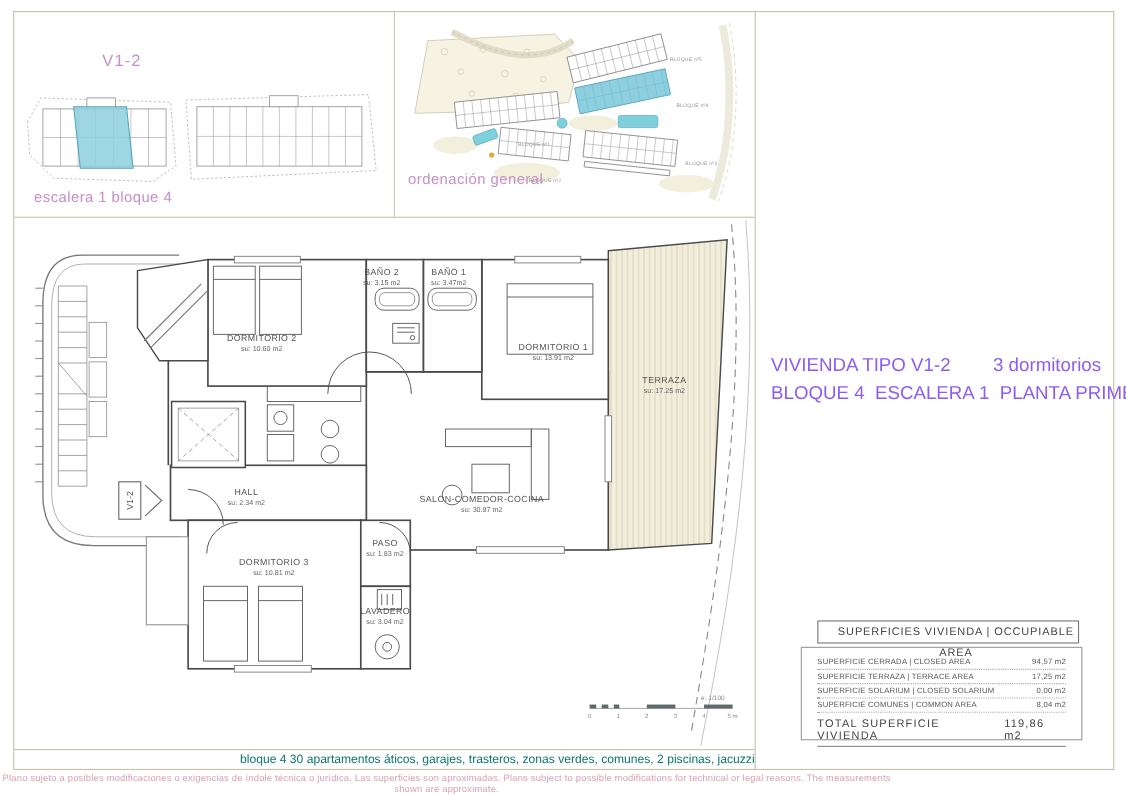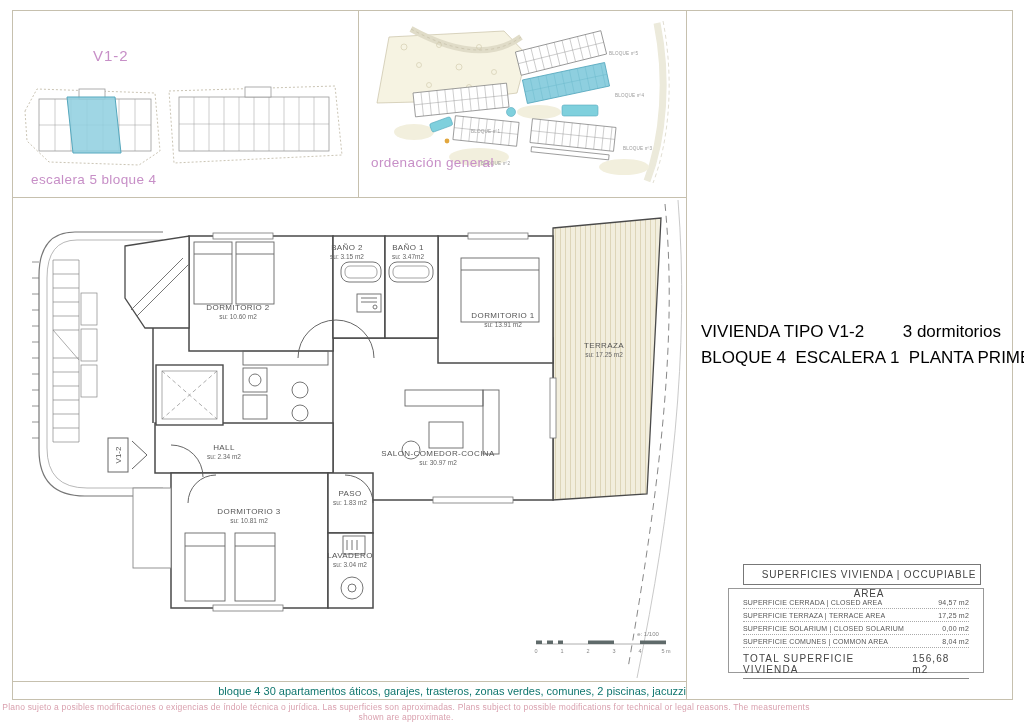--- a/index.html
+++ b/index.html
@@ -10,21 +10,21 @@
   .right-col{position:absolute;left:673px;top:0;width:325px;height:688px;border-left:1px solid #c6c0ae;}
   .plan-area{position:absolute;left:0;top:186px;width:673px;height:484px;border-top:1px solid #c6c0ae;}
   .bottom-strip{position:absolute;left:0;top:670px;width:673px;height:17px;border-top:1px solid #c6c0ae;}
   .pink{color:#c78fc7;}
   .locator-label{position:absolute;left:80px;top:36px;font-size:15px;letter-spacing:1px;}
   .locator-caption{position:absolute;left:18px;top:161px;font-size:13.5px;letter-spacing:.4px;}
   .site-caption{position:absolute;left:12px;top:144px;font-size:13.5px;letter-spacing:.4px;}
   .locator-svg{position:absolute;left:4px;top:58px;}
   .site-svg{position:absolute;left:0;top:6px;}
   .plan-svg{position:absolute;left:0;top:0;}
-  .title-block{position:absolute;left:14px;top:308px;width:300px;color:#000000;font-size:17px;line-height:26px;}
+  .title-block{position:absolute;left:14px;top:308px;width:300px;color:#8b5cf6;font-size:17px;line-height:26px;}
   .title-row1{display:flex;justify-content:space-between;}
   .title-row2{white-space:pre;text-align:center;}
   .area-table-header{position:absolute;left:56px;top:553px;width:222px;height:19px;border:1px solid #777;
      font-size:10px;letter-spacing:.8px;color:#444;text-align:center;line-height:19px;padding-left:14px;}
   .area-table-body{position:absolute;left:41px;top:577px;width:256px;height:85px;border:1px solid #999;
      box-sizing:border-box;padding:7px 14px 0;}
   .area-row{display:flex;justify-content:space-between;font-size:7px;letter-spacing:.2px;color:#555;
      border-bottom:1px dotted #aaa;padding:2.5px 0;}
   .area-total{display:flex;justify-content:space-between;font-size:10px;letter-spacing:1.1px;color:#444;
      border-bottom:1px solid #888;padding:5px 0 3px;}
@@ -51,21 +51,21 @@
         <rect x="62" y="20" width="26" height="10" fill="#fff" stroke="#999" stroke-width="0.8"></rect>
         <polygon points="50,28 98,28 104,84 56,84" fill="#8ecfdf" fill-opacity="0.85" stroke="#55a7bd" stroke-width="1"></polygon>
       </g>
       <g>
         <path d="M152,22 L318,17 L325,86 L157,94 Z" fill="#fff" stroke="#b3ab94" stroke-width="0.7" stroke-dasharray="2,2"></path>
         <rect x="162" y="28" width="150" height="54" fill="#fff" stroke="#999" stroke-width="0.8"></rect>
         <path d="M162,55 H312 M177,28 V82 M192,28 V82 M207,28 V82 M222,28 V82 M237,28 V82 M252,28 V82 M267,28 V82 M282,28 V82 M297,28 V82" stroke="#999" stroke-width="0.5" fill="none"></path>
         <rect x="228" y="18" width="26" height="10" fill="#fff" stroke="#999" stroke-width="0.8"></rect>
       </g>
     </svg>
-    <div class="pink locator-caption">escalera 5 bloque 4</div>
+    <div class="pink locator-caption">escalera 1 bloque 4</div>
   </div>
 
   <div class="panel-site">
     <svg class="site-svg" width="328" height="170" viewBox="0 0 328 170">
       <path d="M30,20 L145,14 L168,38 L158,76 L96,84 L18,86 Z" fill="#f6f3e2" stroke="#c9c2a6" stroke-width="0.7"></path>
       <path d="M52,12 C92,34 132,42 162,20" fill="none" stroke="#e0dcc8" stroke-width="6"></path>
       <path d="M52,12 C92,34 132,42 162,20" fill="none" stroke="#c2bca4" stroke-width="0.6" stroke-dasharray="3,3"></path>
       <path d="M298,6 C309,60 305,120 288,164" stroke="#eceadb" stroke-width="7" fill="none"></path>
       <path d="M304,4 C315,60 311,122 294,166" stroke="#c2bca4" stroke-width="0.5" fill="none" stroke-dasharray="4,3"></path>
       <g fill="none" stroke="#cfc8a9" stroke-width="0.6">
@@ -284,21 +284,21 @@
             <span>SUPERFICIE SOLARIUM | CLOSED SOLARIUM</span>
             <span>0,00 m2</span>
           </div>
           <div class="area-row">
             <span>SUPERFICIE COMUNES | COMMON AREA</span>
             <span>8,04 m2</span>
           </div>
         </div>
       <div class="area-total">
         <span>TOTAL SUPERFICIE VIVIENDA</span>
-        <span>156,68 m2</span>
+        <span>119,86 m2</span>
       </div>
     </div>
   </div>
 
   <div class="bottom-strip">
     <div class="bottom-note">bloque 4 30 apartamentos áticos, garajes, trasteros, zonas verdes, comunes, 2 piscinas, jacuzzi</div>
   </div>
 </div>
 
 <div class="page-footer">Plano sujeto a posibles modificaciones o exigencias de índole técnica o jurídica. Las superficies son aproximadas. Plans subject to possible modifications for technical or legal reasons. The measurements shown are approximate.</div>

